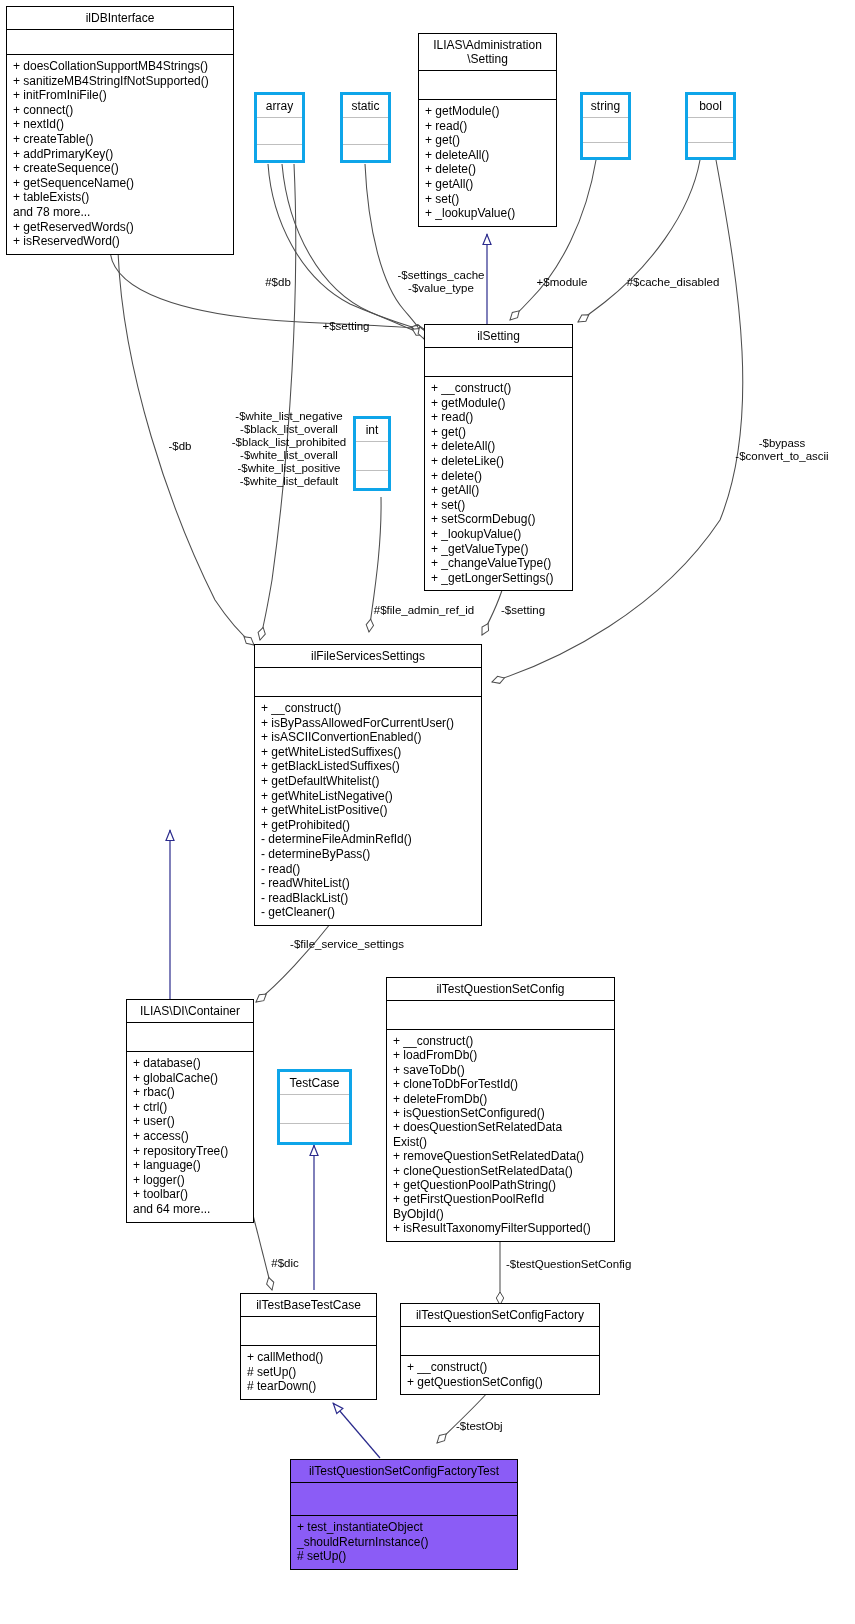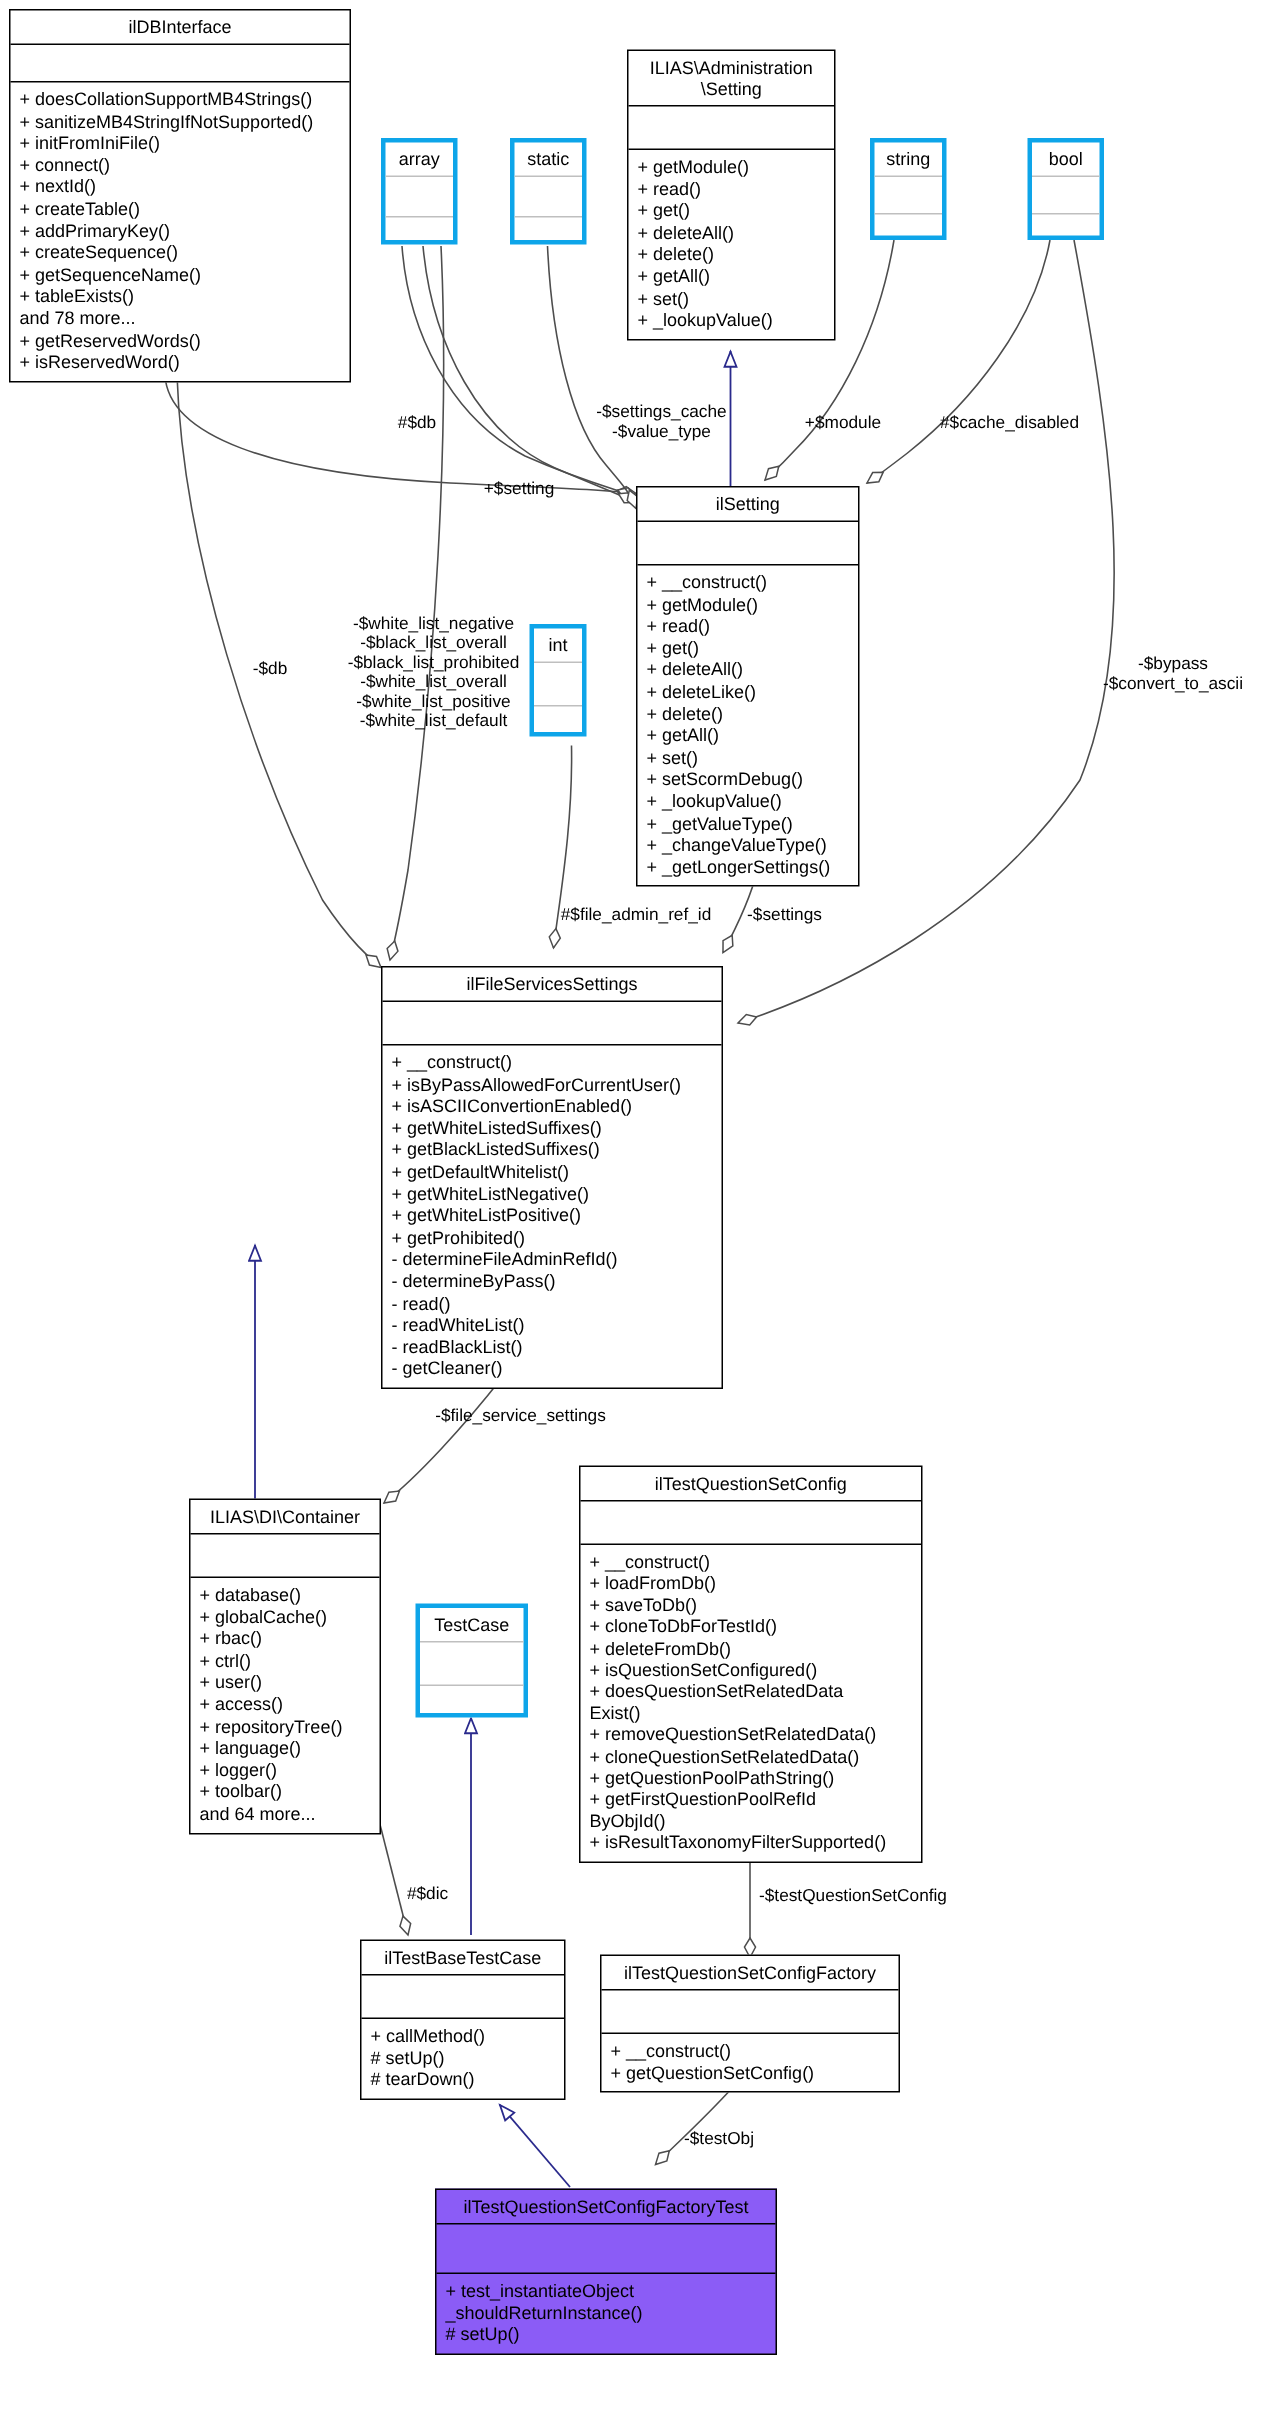--- a/index.html
+++ b/index.html
@@ -349,21 +349,21 @@
 -$black_list_prohibited
 -$white_list_overall
 -$white_list_positive
 -$white_list_default</div>
 
   <div class="edge-label" style="left:718px; top:437px; width:128px;">-$bypass
 -$convert_to_ascii</div>
 
   <div class="edge-label" style="left:362px; top:604px; width:124px;">#$file_admin_ref_id</div>
 
-  <div class="edge-label" style="left:484px; top:604px; width:78px;">-$settings</div>
+  <div class="edge-label" style="left:484px; top:604px; width:78px;">-$setting</div>
 
   <div class="edge-label" style="left:272px; top:938px; width:150px;">-$file_service_settings</div>
 
   <div class="edge-label" style="left:258px; top:1257px; width:54px;">#$dic</div>
 
   <div class="edge-label" style="left:506px; top:1258px; width:150px; text-align:left;">-$testQuestionSetConfig</div>
 
   <div class="edge-label" style="left:456px; top:1420px; width:70px; text-align:left;">-$testObj</div>
 
 </div>

